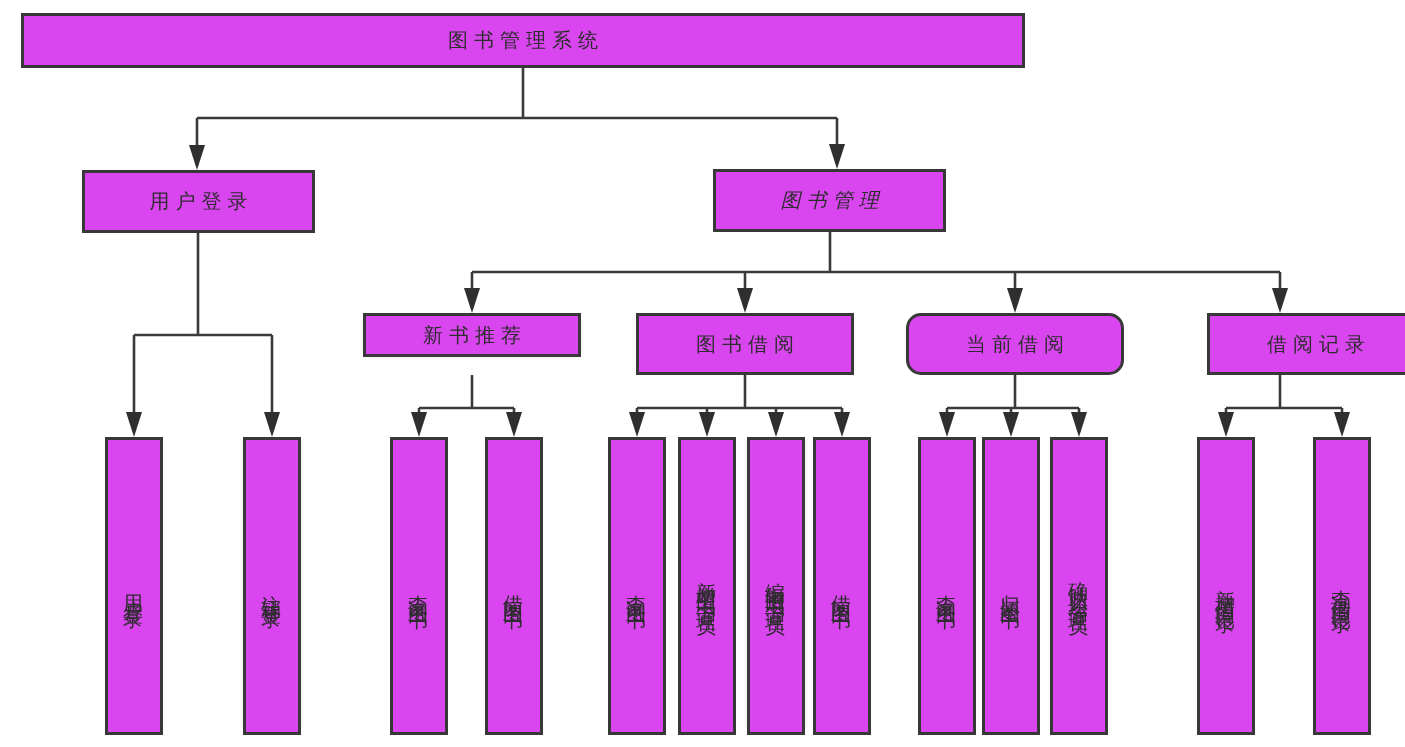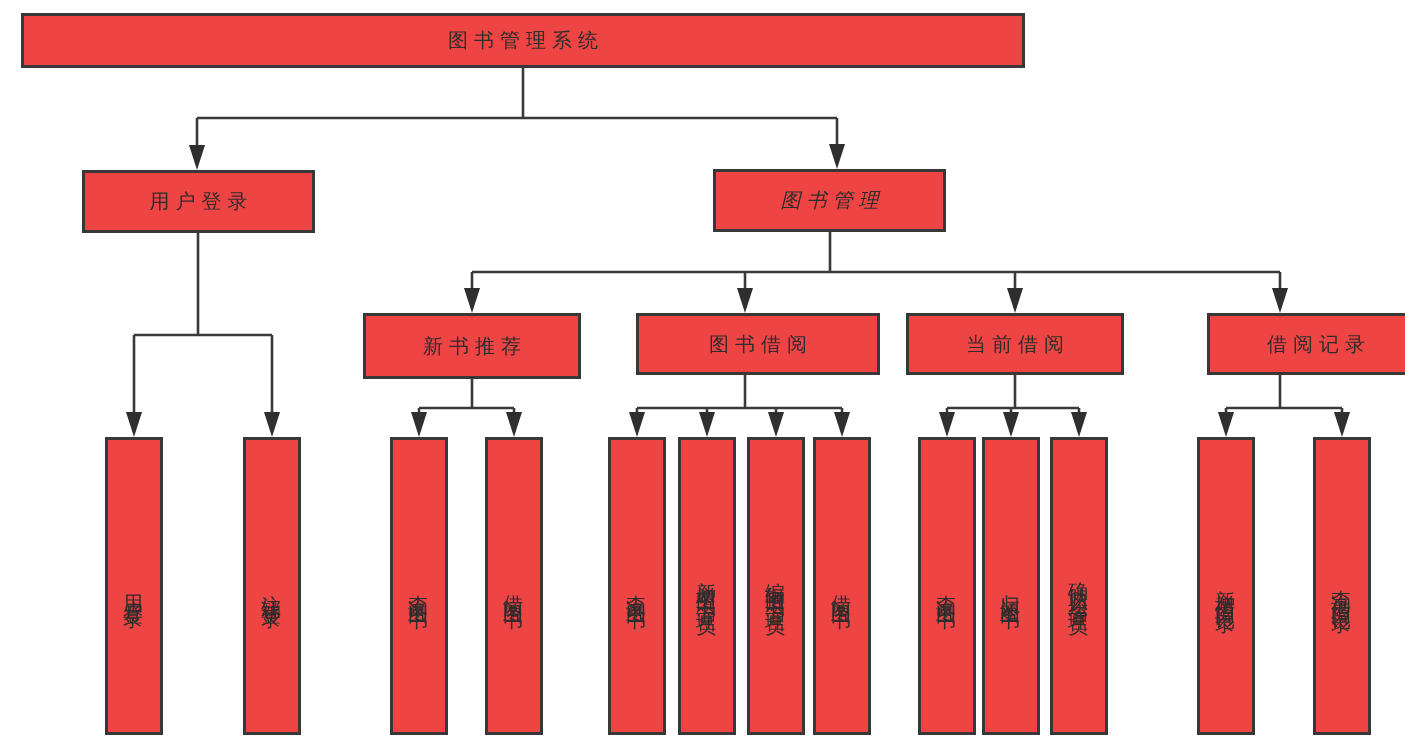--- a/index.html
+++ b/index.html
@@ -4,21 +4,21 @@
 <style>
   html,body{margin:0;padding:0;background:#fff;}
   .stage{
     position:relative;width:1405px;height:747px;background:#fff;overflow:hidden;
     font-family:"Liberation Sans","DejaVu Sans",sans-serif;
   }
   .connectors{position:absolute;left:0;top:0;z-index:1;}
   .connectors path{stroke:#3a3a3a;stroke-width:2.6;fill:none;}
   .connectors polygon{fill:#2f2f2f;stroke:none;}
   .node{
-    position:absolute;box-sizing:border-box;background:#ef4444;
+    position:absolute;box-sizing:border-box;background:#d946ef;
     border:3px solid #383838;display:flex;align-items:center;justify-content:center;
     color:#2d2d2d;font-size:20px;z-index:2;white-space:nowrap;
   }
   .hnode{letter-spacing:6px;padding-left:6px;}
   .vnode{writing-mode:vertical-rl;letter-spacing:5px;padding-top:5px;white-space:normal;}
   .watermark{
     position:absolute;right:5px;bottom:1px;z-index:6;
     font-size:20px;color:#b9b9b9;letter-spacing:1px;opacity:.9;
   }
 </style>
@@ -75,23 +75,23 @@
       <polygon points="1218,412 1234,412 1226,437"></polygon>
       <polygon points="1334,412 1350,412 1342,437"></polygon>
     </g>
   </svg>
 
   <div class="node hnode" style="left:21px;top:13px;width:1004px;height:55px;">图书管理系统</div>
 
   <div class="node hnode" style="left:82px;top:170px;width:233px;height:63px;">用户登录</div>
   <div class="node hnode" style="left:713px;top:169px;width:233px;height:63px;font-style:italic;">图书管理</div>
 
-  <div class="node hnode" style="left:363px;top:313px;width:218px;height:66px;">新书推荐</div>
-  <div class="node hnode" style="left:636px;top:313px;width:244px;height:62px;">图书借阅</div>
-  <div class="node hnode" style="left:906px;top:313px;width:218px;height:62px;">当前借阅</div>
+  <div class="node hnode" style="left:363px;top:313px;width:218px;height:44px;">新书推荐</div>
+  <div class="node hnode" style="left:636px;top:313px;width:218px;height:62px;">图书借阅</div>
+  <div class="node hnode" style="left:906px;top:313px;width:218px;height:62px;border-radius:15px;">当前借阅</div>
   <div class="node hnode" style="left:1207px;top:313px;width:218px;height:62px;">借阅记录</div>
 
   <div class="node vnode" style="left:105px;top:437px;width:58px;height:298px;">用户登录</div>
   <div class="node vnode" style="left:243px;top:437px;width:58px;height:298px;">注销登录</div>
 
   <div class="node vnode" style="left:390px;top:437px;width:58px;height:298px;">查询图书</div>
   <div class="node vnode" style="left:485px;top:437px;width:58px;height:298px;">借阅图书</div>
 
   <div class="node vnode" style="left:608px;top:437px;width:58px;height:298px;">查询图书</div>
   <div class="node vnode" style="left:678px;top:437px;width:58px;height:298px;">新增图书（管理员）</div>

